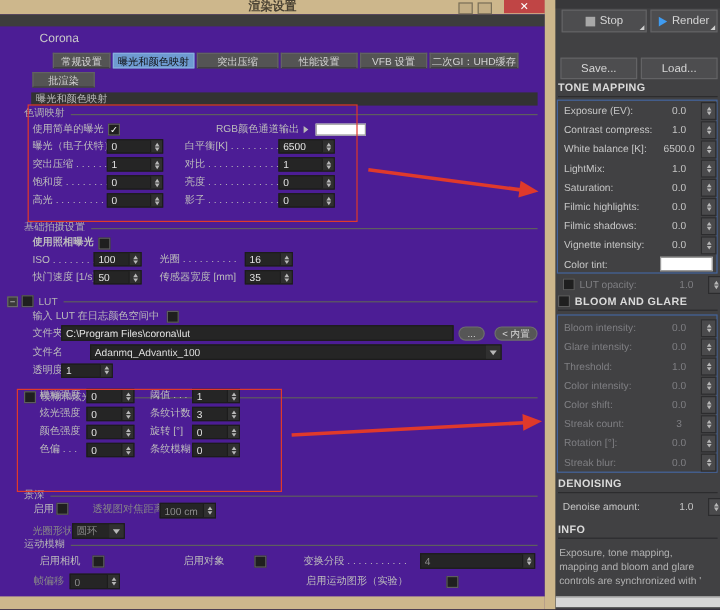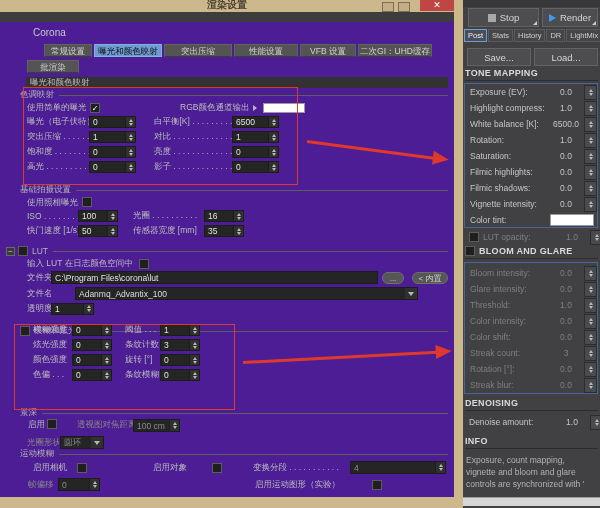--- a/index.html
+++ b/index.html
@@ -56,21 +56,21 @@
   .da i{width:0;height:0;border-left:3px solid transparent;border-right:3px solid transparent;border-top:4px solid #b8b8b8;}
   .pill{background:#565656;border:1px solid #6e6e6e;border-radius:6px;color:#d8d8d8;font-size:8px;
         text-align:center;line-height:11px;height:12px;box-sizing:border-box;flex:none;}
   
   .lrow{display:flex;align-items:center;height:12px;margin-bottom:3px;}
   .tm .l1{width:62px}.tm .f1{width:47px}.tm .l2{width:78px;margin-left:18px}.tm .f2{width:47px}
   .ph .l1{width:51px}.ph .f1{width:40px}.ph .l2{width:71px;margin-left:15px}.ph .f2{width:40px}
   .bl .l1{width:39px}.bl .f1{width:40px}.bl .l2{width:35px;margin-left:13px}.bl .f2{width:40px}
   #tm-cbrow{position:absolute;left:27px;top:102px;width:410px;display:flex;align-items:center;height:11px;}
   #tm-rows{position:absolute;left:27px;top:116px;width:410px;}
-  #ph-cbrow{position:absolute;left:27px;top:197px;display:flex;align-items:flex-start;height:11px;}
+  #ph-cbrow{position:absolute;left:27px;top:197px;display:flex;align-items:flex-end;height:11px;font-weight:bold;}
   #ph-rows{position:absolute;left:27px;top:210px;width:410px;}
   #lut-log{position:absolute;left:27px;top:258px;display:flex;align-items:center;height:11px;}
   #lut-folder{position:absolute;left:27px;top:271px;width:421px;display:flex;align-items:center;height:13px;}
   #lut-file{position:absolute;left:27px;top:287px;width:421px;display:flex;align-items:center;height:13px;}
   #lut-op{position:absolute;left:27px;top:302px;display:flex;align-items:center;height:13px;}
   #bl-rows{position:absolute;left:33px;top:324px;width:200px;}
   #dof-r1{position:absolute;left:28px;top:419px;display:flex;align-items:flex-start;height:13px;}
   #dof-r2{position:absolute;left:27px;top:436px;display:flex;align-items:center;height:13px;}
   #mb-r1{position:absolute;left:33px;top:461px;width:415px;display:flex;align-items:center;height:13px;}
   #mb-r2{position:absolute;left:28px;top:478px;width:420px;display:flex;align-items:center;height:13px;}
@@ -481,27 +481,20 @@
     <div class="rbtn" id="btn-stop">
       <span class="sq-icon"></span>
       <span>Stop</span>
       <span class="corner"></span>
     </div>
     <div class="rbtn" id="btn-render">
       <span class="play-icon"></span>
       <span>Render</span>
       <span class="corner"></span>
     </div>
-    <div id="rtabs">
-      <span class="rtab sel">Post</span>
-      <span class="rtab">Stats</span>
-      <span class="rtab">History</span>
-      <span class="rtab">DR</span>
-      <span class="rtab">LightMix</span>
-    </div>
     <div class="rbtn" id="btn-save">
         <span>Save...</span>
       </div>
     <div class="rbtn" id="btn-load">
         <span>Load...</span>
       </div>
 
     <div class="rheader" id="h-tone">
       <span>TONE MAPPING</span>
     </div>
@@ -511,39 +504,39 @@
           <div class="rrow">
             <span class="rl">Exposure (EV):</span>
             <span class="rv">0.0</span>
             <span class="spn">
               <i class="u"></i>
               <i class="d"></i>
             </span>
           </div>
 
           <div class="rrow">
-            <span class="rl">Highlight compress:</span>
+            <span class="rl">Contrast compress:</span>
             <span class="rv">1.0</span>
             <span class="spn">
               <i class="u"></i>
               <i class="d"></i>
             </span>
           </div>
 
           <div class="rrow">
             <span class="rl">White balance [K]:</span>
             <span class="rv">6500.0</span>
             <span class="spn">
               <i class="u"></i>
               <i class="d"></i>
             </span>
           </div>
 
           <div class="rrow">
-            <span class="rl">Rotation:</span>
+            <span class="rl">LightMix:</span>
             <span class="rv">1.0</span>
             <span class="spn">
               <i class="u"></i>
               <i class="d"></i>
             </span>
           </div>
 
           <div class="rrow">
             <span class="rl">Saturation:</span>
             <span class="rv">0.0</span>
@@ -684,21 +677,21 @@
       <span class="rv">1.0</span>
       <span class="spn">
           <i class="u"></i>
           <i class="d"></i>
         </span>
     </div>
 
     <div class="rheader" id="h-info">
       <span>INFO</span>
     </div>
-    <div id="info-text">Exposure, count mapping, vignette and bloom and glare controls are synchronized with '</div>
+    <div id="info-text">Exposure, tone mapping, mapping and bloom and glare controls are synchronized with '</div>
 
     <div id="rscroll"></div>
   </div>
 
   <div class="ann-rect" id="rect1"></div>
   <div class="ann-rect" id="rect2"></div>
   <div class="ann-arrow" id="arr1">
     <span class="shaft"></span>
     <span class="head"></span>
   </div>

